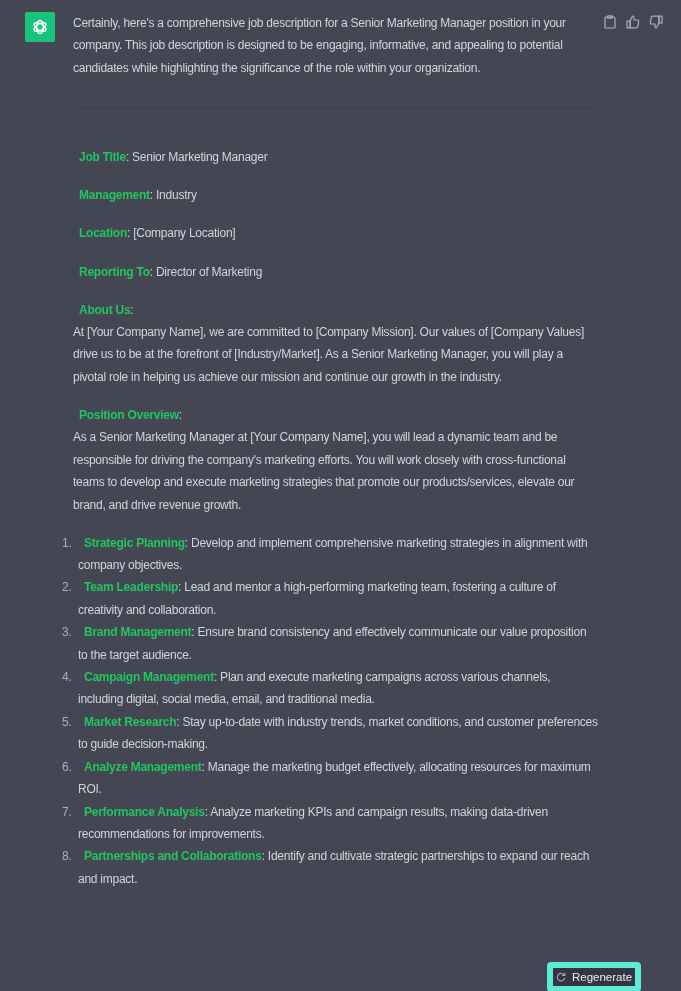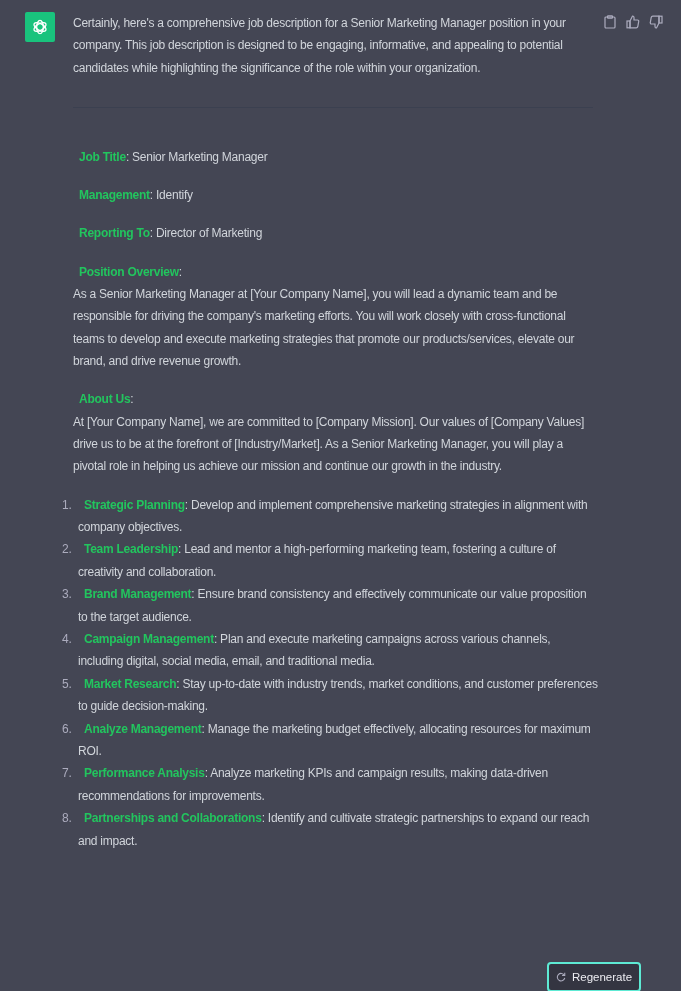--- a/index.html
+++ b/index.html
@@ -92,21 +92,21 @@
       top: 0;
       color: #acacbe;
     }
     .regen {
       position: absolute;
       left: 547px;
       top: 962px;
       width: 94px;
       height: 30px;
       background: #343541;
-      border: 2px solid #5eead4;
+      border: 6px solid #5eead4;
       border-radius: 4px;
       box-sizing: border-box;
       display: flex;
       align-items: center;
       justify-content: center;
       gap: 6px;
       font-size: 11.5px;
       color: #ececf1;
       cursor: pointer;
     }
@@ -149,34 +149,37 @@
 
   <div class="content">
     <p class="intro">Certainly, here's a comprehensive job description for a Senior Marketing Manager position in your company. This job description is designed to be engaging, informative, and appealing to potential candidates while highlighting the significance of the role within your organization.</p>
 
     <div class="hr"></div>
 
     <p class="field">
       <strong>Job Title</strong><span>: Senior Marketing Manager</span>
     </p>
     <p class="field">
-      <strong>Management</strong><span>: Identify</span>
+      <strong>Management</strong><span>: Industry</span>
+    </p>
+    <p class="field">
+      <strong>Location</strong><span>: [Company Location]</span>
     </p>
     <p class="field">
       <strong>Reporting To</strong><span>: Director of Marketing</span>
+    </p>
+
+    <p class="section">
+      <strong>About Us</strong><span>:</span><br>
+      <span>At [Your Company Name], we are committed to [Company Mission]. Our values of [Company Values] drive us to be at the forefront of [Industry/Market]. As a Senior Marketing Manager, you will play a pivotal role in helping us achieve our mission and continue our growth in the industry.</span>
     </p>
 
     <p class="section">
       <strong>Position Overview</strong><span>:</span><br>
       <span>As a Senior Marketing Manager at [Your Company Name], you will lead a dynamic team and be responsible for driving the company's marketing efforts. You will work closely with cross-functional teams to develop and execute marketing strategies that promote our products/services, elevate our brand, and drive revenue growth.</span>
-    </p>
-
-    <p class="section">
-      <strong>About Us</strong><span>:</span><br>
-      <span>At [Your Company Name], we are committed to [Company Mission]. Our values of [Company Values] drive us to be at the forefront of [Industry/Market]. As a Senior Marketing Manager, you will play a pivotal role in helping us achieve our mission and continue our growth in the industry.</span>
     </p>
 
 
     <ol>
       <li><span class="num">1.</span><strong>Strategic Planning</strong><span>: Develop and implement comprehensive marketing strategies in alignment with company objectives.</span></li>
       <li><span class="num">2.</span><strong>Team Leadership</strong><span>: Lead and mentor a high-performing marketing team, fostering a culture of creativity and collaboration.</span></li>
       <li><span class="num">3.</span><strong>Brand Management</strong><span>: Ensure brand consistency and effectively communicate our value proposition to the target audience.</span></li>
       <li><span class="num">4.</span><strong>Campaign Management</strong><span>: Plan and execute marketing campaigns across various channels, including digital, social media, email, and traditional media.</span></li>
       <li><span class="num">5.</span><strong>Market Research</strong><span>: Stay up-to-date with industry trends, market conditions, and customer preferences to guide decision-making.</span></li>
       <li><span class="num">6.</span><strong>Analyze Management</strong><span>: Manage the marketing budget effectively, allocating resources for maximum ROI.</span></li>

